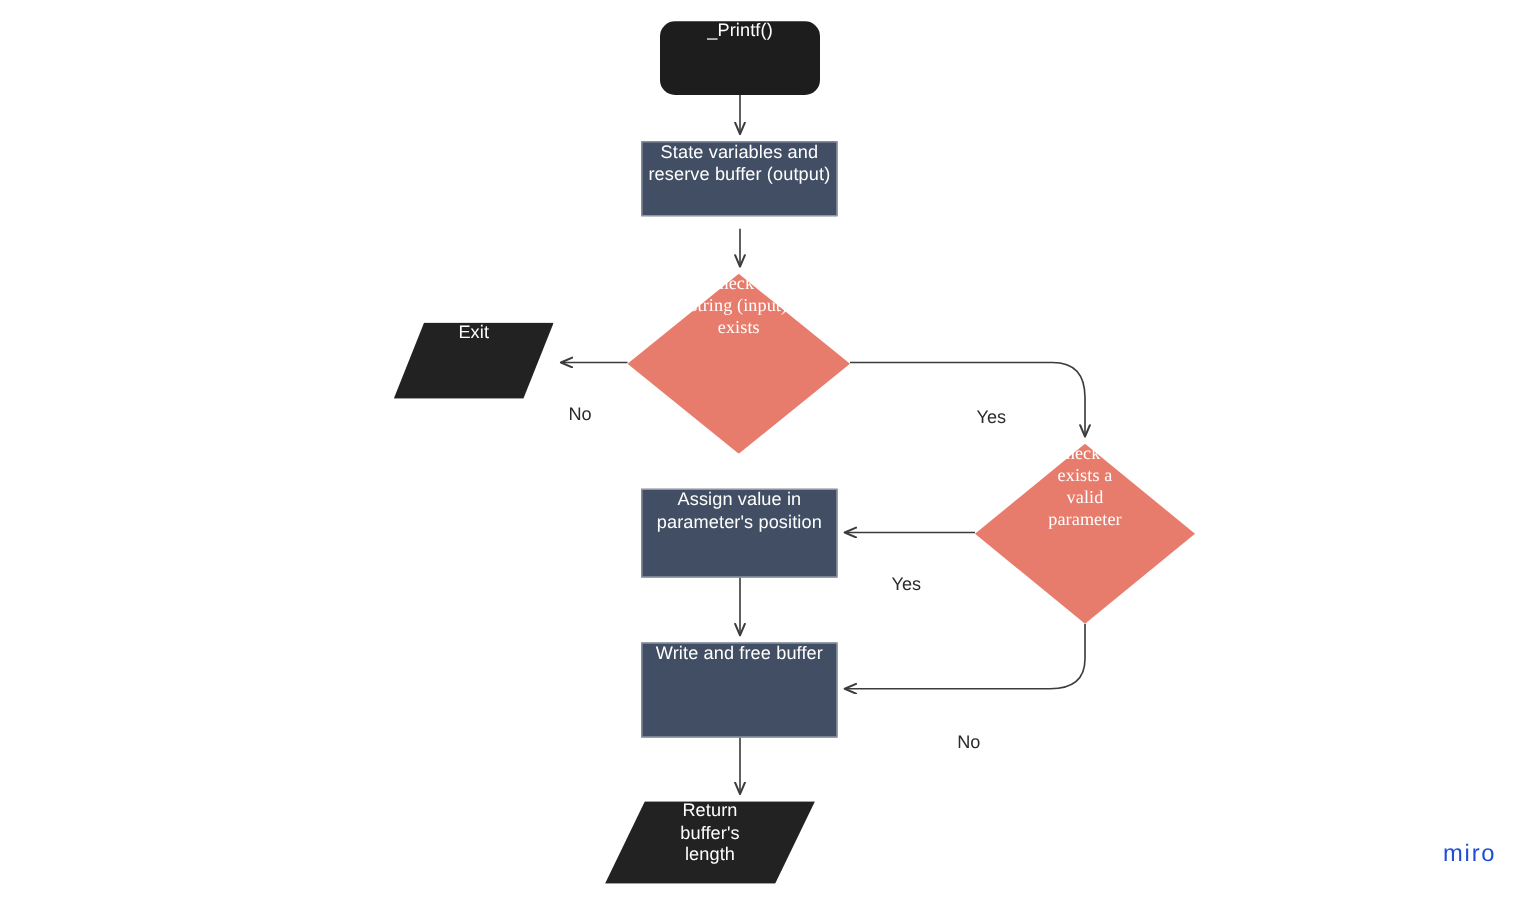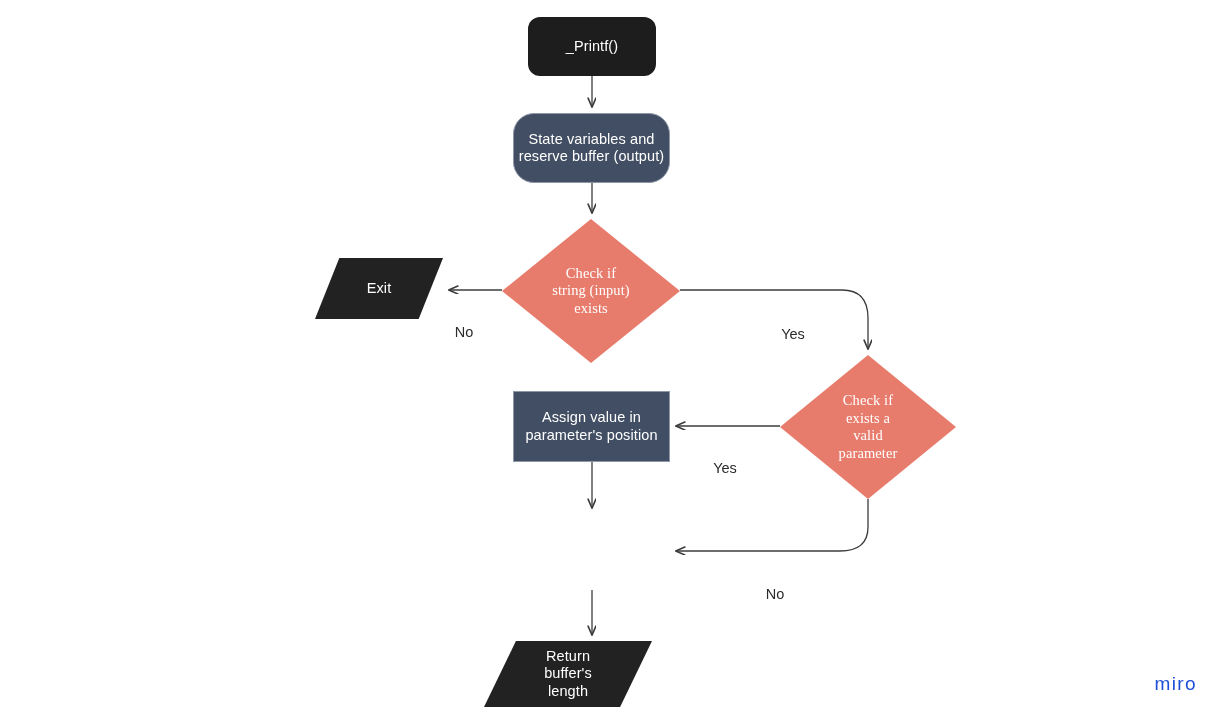--- a/index.html
+++ b/index.html
@@ -22,21 +22,20 @@
     position: absolute;
     left: 0;
     top: 0;
     width: 1221px;
     height: 719px;
     pointer-events: none;
   }
   .node {
     position: absolute;
     display: flex;
-    align-items: center;
     justify-content: center;
     text-align: center;
     box-sizing: border-box;
     color: #ffffff;
     font-size: 14.5px;
     line-height: 17.5px;
     letter-spacing: 0.1px;
     white-space: pre-line;
   }
   .node-rect {
@@ -131,21 +130,21 @@
       <path d="M868,499 L868,527 Q868,551 840,551 L676,551" marker-end="url(#arrow)"></path>
 
       <path d="M592,590 L592,635" marker-end="url(#arrow)"></path>
     </g>
   </svg>
 
   <div class="node node-terminal" style="left:528px; top:17px; width:128px; height:59px;">
     <span>_Printf()</span>
   </div>
 
-  <div class="node node-rect" style="left:513px; top:113px; width:157px; height:70px;border-radius:21px;">
+  <div class="node node-rect" style="left:513px; top:113px; width:157px; height:60px;">
     <span>State variables and
 reserve buffer (output)</span>
   </div>
 
   <div class="node node-diamond" style="left:502px; top:219px; width:178px; height:144px;">
     <span class="diamond-shape"></span>
     <span class="diamond-label">Check if
 string (input)
 exists</span>
   </div>
@@ -161,20 +160,23 @@
 exists a
 valid
 parameter</span>
   </div>
 
   <div class="node node-rect" style="left:513px; top:391px; width:157px; height:71px;">
     <span>Assign value in
 parameter's position</span>
   </div>
 
+  <div class="node node-rect" style="left:513px; top:514px; width:157px; height:76px;">
+    <span>Write and free buffer</span>
+  </div>
 
   <div class="node node-parallelogram" style="left:484px; top:641px; width:168px; height:66px;">
     <span class="para-shape skew-right"></span>
     <span class="para-label">Return
 buffer's
 length</span>
   </div>
 
   <span class="edge-label" style="left:464px; top:289px;">No</span>
   <span class="edge-label" style="left:793px; top:291px;">Yes</span>

